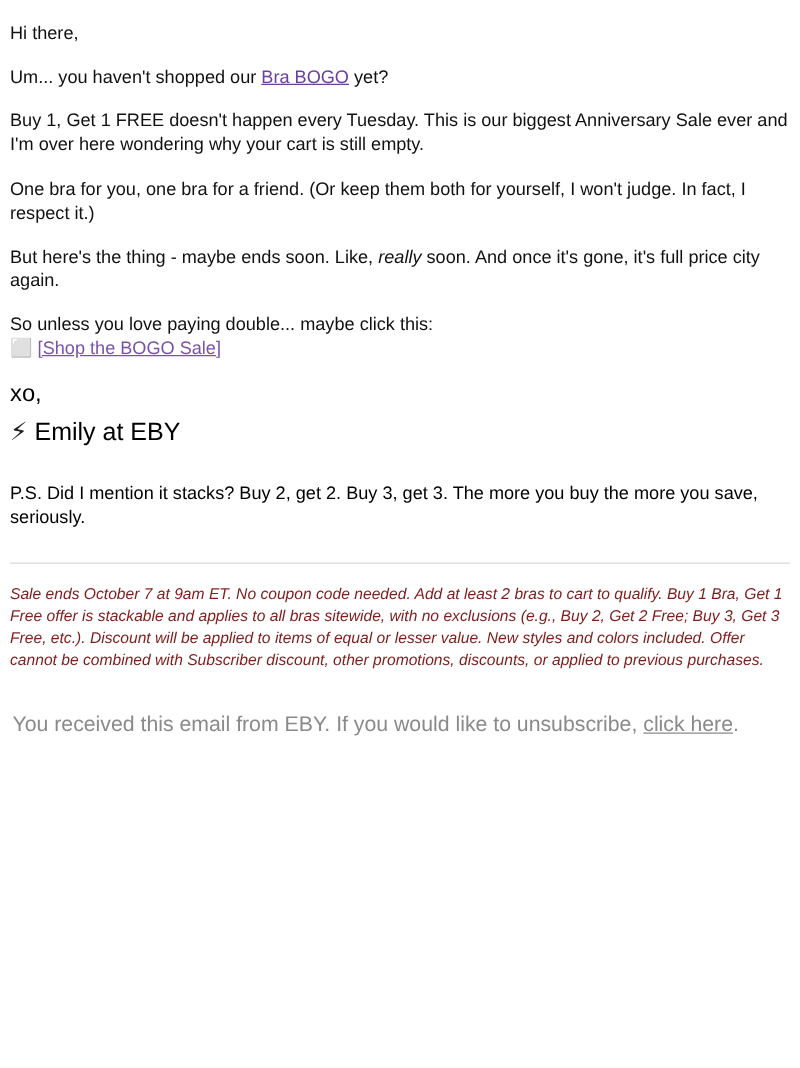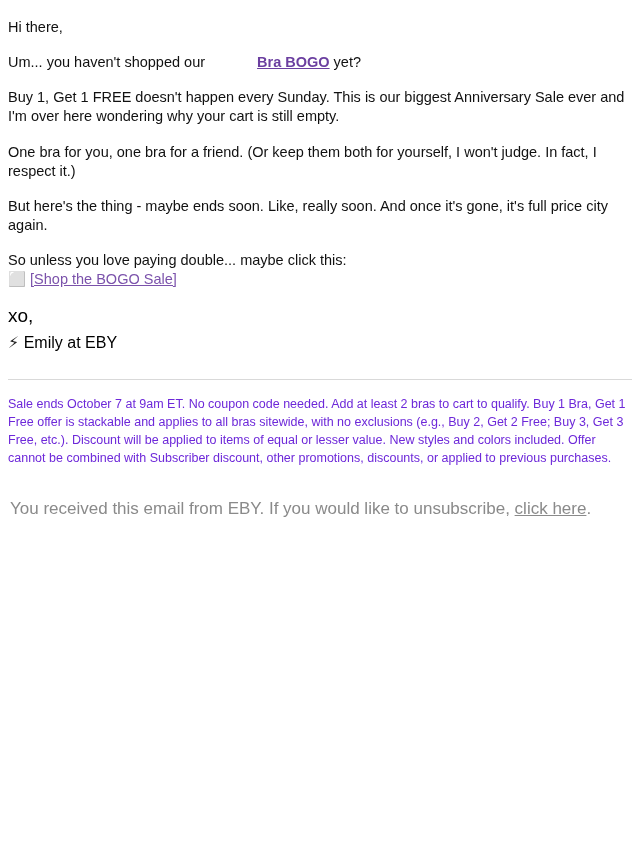--- a/index.html
+++ b/index.html
@@ -23,42 +23,42 @@
     margin: 0 0 16px 0;
     font-size: 14.5px;
     line-height: 1.32;
     color: #111111;
   }
   p.para.tight {
     margin-bottom: 14px;
   }
   a.inline-link {
     color: #6b3fa0;
-    font-weight: bold;
+    font-weight: normal;
     text-decoration: underline;
-    margin-left: 48px;
   }
   a.cta-link {
     color: #7b52ab;
     font-weight: normal;
   }
   .emoji-box {
     color: #555;
     font-family: "DejaVu Sans", sans-serif;
   }
   .italic {
+    font-style: italic;
   }
   .signoff {
     margin: 0 0 4px 0;
     font-size: 19px;
     line-height: 1.32;
   }
   .signoff-name {
     margin: 0 0 26px 0;
-    font-size: 16px;
+    font-size: 20px;
     line-height: 1.32;
   }
   .bolt {
     font-family: "DejaVu Sans", sans-serif;
     color: #222;
   }
   .ps {
     margin: 12px 0 26px 0;
     font-size: 14.5px;
     line-height: 1.32;
@@ -66,21 +66,22 @@
   .divider {
     border: none;
     border-top: 1px solid #d9d9d9;
     margin: 0 0 16px 0;
     width: 100%;
   }
   .fineprint {
     margin: 0 0 30px 0;
     font-size: 12.5px;
     line-height: 1.42;
-    color: #6d28d9;
+    font-style: italic;
+    color: #7f1d1d;
   }
   .footer {
     margin: 0;
     font-size: 17px;
     line-height: 1.4;
     color: #8a8a8a;
     padding-left: 2px;
   }
   .footer a {
     color: #8a8a8a;
@@ -93,41 +94,42 @@
 <div class="email-body">
 
   <p class="para">
     <span>Hi there,</span>
   </p>
 
   <p class="para">
     <span>Um... you haven't shopped our </span><a class="inline-link" href="#">Bra BOGO</a><span> yet?</span>
   </p>
 
-  <p class="para">Buy 1, Get 1 FREE doesn't happen every Sunday. This is our biggest Anniversary Sale ever and I'm over here wondering why your cart is still empty.</p>
+  <p class="para">Buy 1, Get 1 FREE doesn't happen every Tuesday. This is our biggest Anniversary Sale ever and I'm over here wondering why your cart is still empty.</p>
 
   <p class="para">One bra for you, one bra for a friend. (Or keep them both for yourself, I won't judge. In fact, I respect it.)</p>
 
   <p class="para">
     <span>But here's the thing - maybe ends soon. Like, </span><span class="italic">really</span><span> soon. And once it's gone, it's full price city again.</span>
   </p>
 
   <p class="para tight">
     <span>So unless you love paying double... maybe click this:</span><br>
     <span class="emoji-box">⬜</span>
     <a class="cta-link" href="#">[Shop the BOGO Sale]</a>
   </p>
 
   <p class="signoff">xo,</p>
 
   <p class="signoff-name">
     <span class="bolt">⚡</span>
     <span>Emily at EBY</span>
   </p>
 
+  <p class="ps">P.S. Did I mention it stacks? Buy 2, get 2. Buy 3, get 3. The more you buy the more you save, seriously.</p>
 
   <hr class="divider">
 
   <p class="fineprint">Sale ends October 7 at 9am ET. No coupon code needed. Add at least 2 bras to cart to qualify. Buy 1 Bra, Get 1 Free offer is stackable and applies to all bras sitewide, with no exclusions (e.g., Buy 2, Get 2 Free; Buy 3, Get 3 Free, etc.). Discount will be applied to items of equal or lesser value. New styles and colors included. Offer cannot be combined with Subscriber discount, other promotions, discounts, or applied to previous purchases.</p>
 
   <p class="footer">
     <span>You received this email from EBY. If you would like to unsubscribe, </span><a href="#">click here</a><span>.</span>
   </p>
 
 </div>

